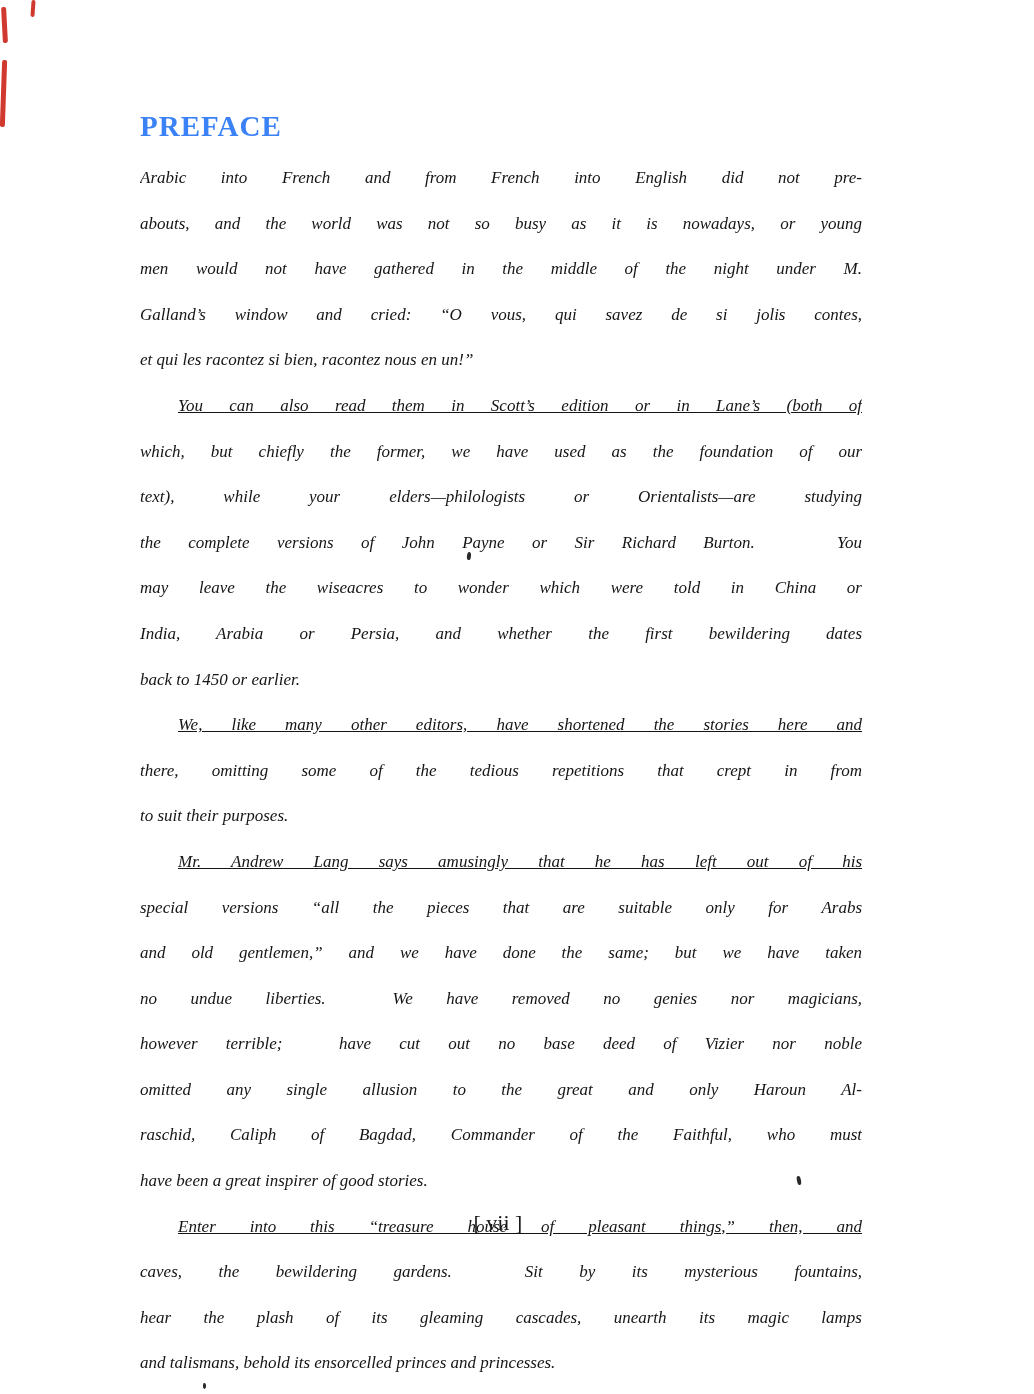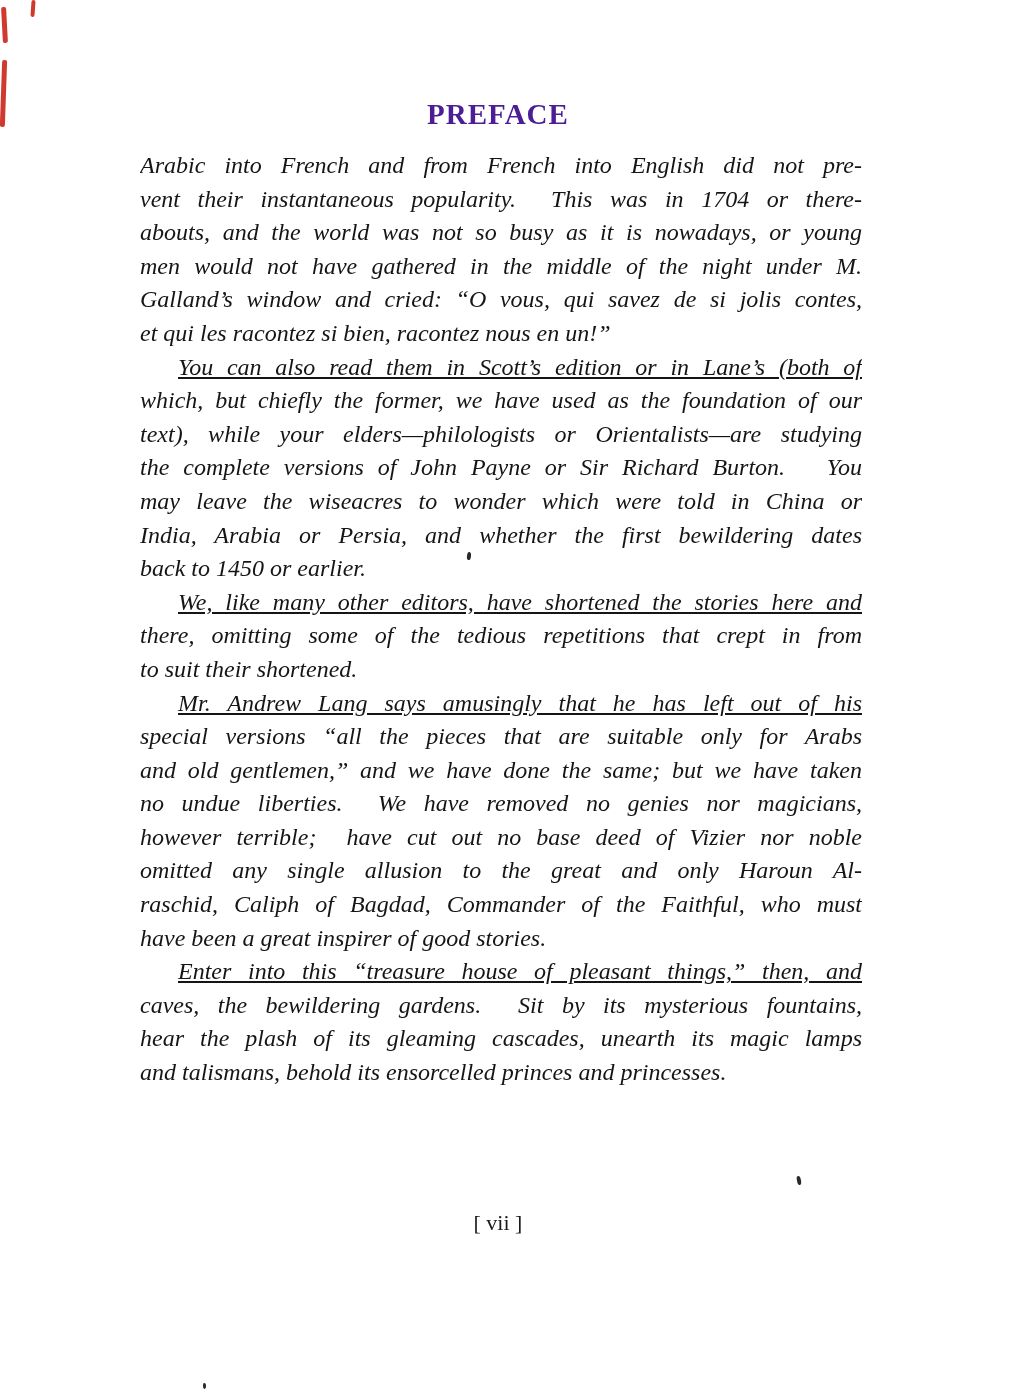--- a/index.html
+++ b/index.html
@@ -7,47 +7,48 @@
     position: relative;
     width: 1034px;
     height: 1394px;
     background: #ffffff;
     overflow: hidden;
     font-family: "Liberation Serif", serif;
     color: #151515;
   }
   .title {
     position: absolute;
-    top: 98px;
+    top: 110px;
     left: 140px;
     width: 716px;
-    text-align: center;
+    text-align: left;
     font-weight: bold;
     font-size: 29px;
     letter-spacing: 1px;
-    color: #4c1d95;
+    color: #3b82f6;
     white-space: pre;
   }
   .body-text {
     position: absolute;
     top: 149px;
     left: 140px;
     width: 722px;
   }
   .paragraph { margin: 0; padding: 0; }
   .line {
     font-style: italic;
-    font-size: 24px;
+    font-size: 17px;
     line-height: 33.6px;
     height: 33.6px;
     overflow: hidden;
     text-align: justify;
     text-align-last: justify;
     white-space: pre-wrap;
     color: #151515;
+    margin-top: 12px;
   }
   .line.last {
     text-align-last: left;
   }
   .line.indent { text-indent: 38px; text-decoration: underline; }
   .folio {
     position: absolute;
     top: 1210px;
     left: 140px;
     width: 716px;
@@ -79,39 +80,38 @@
 
   <div class="pen-mark m1" style="background: rgb(208, 58, 46);"></div>
   <div class="pen-mark m2" style="background: rgb(208, 58, 46);"></div>
   <div class="pen-mark m3" style="background: rgb(208, 58, 46);"></div>
 
   <div class="title">PREFACE</div>
 
   <div class="body-text">
       <div class="paragraph">
         <div class="line">Arabic into French and from French into English did not pre-</div>
-        <div class="line">vent their instantaneous popularity.  This was in 1704 or there-</div>
         <div class="line">abouts, and the world was not so busy as it is nowadays, or young</div>
         <div class="line">men would not have gathered in the middle of the night under M.</div>
         <div class="line">Galland’s window and cried: “O vous, qui savez de si jolis contes,</div>
         <div class="line last">et qui les racontez si bien, racontez nous en un!”</div>
       </div>
       <div class="paragraph">
         <div class="line indent">You can also read them in Scott’s edition or in Lane’s (both of</div>
         <div class="line">which, but chiefly the former, we have used as the foundation of our</div>
         <div class="line">text), while your elders—philologists or Orientalists—are studying</div>
         <div class="line">the complete versions of John Payne or Sir Richard Burton.   You</div>
         <div class="line">may leave the wiseacres to wonder which were told in China or</div>
         <div class="line">India, Arabia or Persia, and whether the first bewildering dates</div>
         <div class="line last">back to 1450 or earlier.</div>
       </div>
       <div class="paragraph">
         <div class="line indent">We, like many other editors, have shortened the stories here and</div>
         <div class="line">there, omitting some of the tedious repetitions that crept in from</div>
-        <div class="line last">to suit their shortened.</div>
+        <div class="line last">to suit their purposes.</div>
       </div>
       <div class="paragraph">
         <div class="line indent">Mr. Andrew Lang says amusingly that he has left out of his</div>
         <div class="line">special versions “all the pieces that are suitable only for Arabs</div>
         <div class="line">and old gentlemen,” and we have done the same; but we have taken</div>
         <div class="line">no undue liberties.  We have removed no genies nor magicians,</div>
         <div class="line">however terrible;  have cut out no base deed of Vizier nor noble</div>
         <div class="line">omitted any single allusion to the great and only Haroun Al-</div>
         <div class="line">raschid, Caliph of Bagdad, Commander of the Faithful, who must</div>
         <div class="line last">have been a great inspirer of good stories.</div>

